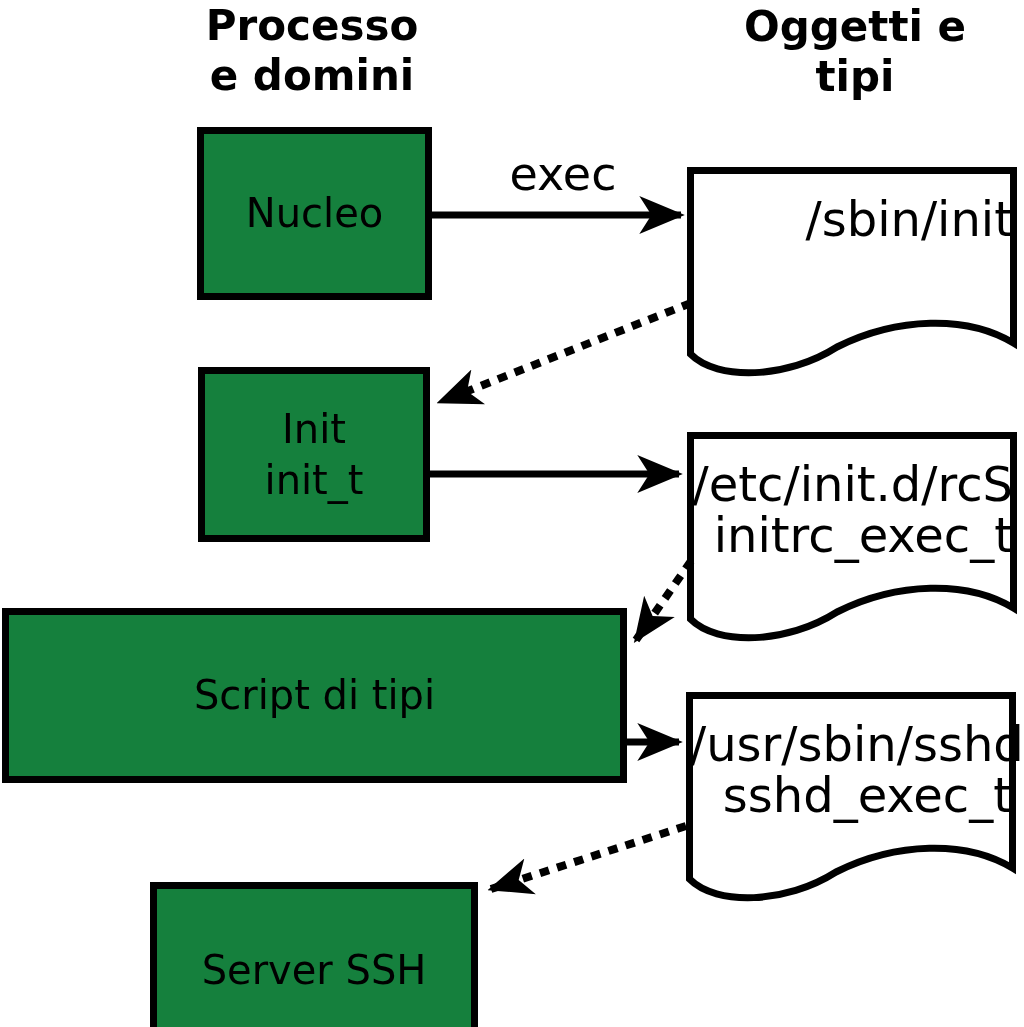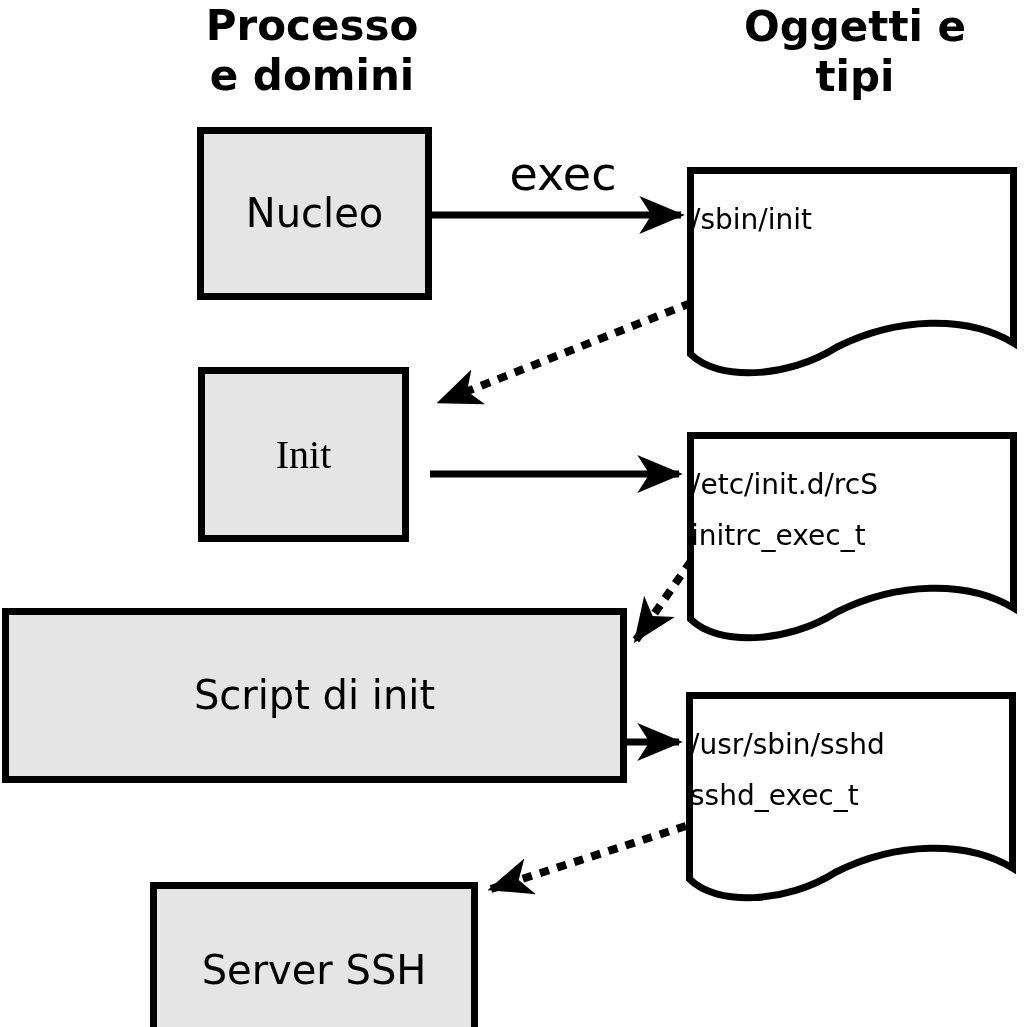--- a/index.html
+++ b/index.html
@@ -6,35 +6,35 @@
   .canvas{
     position:relative;width:1024px;height:1027px;background:#ffffff;
     font-family:"DejaVu Sans", sans-serif;color:#000000;overflow:hidden;
   }
   .layer{position:absolute;left:0;top:0;}
   .col-header{
     position:absolute;text-align:center;font-weight:bold;
     font-size:42px;line-height:50px;white-space:nowrap;
   }
   .pbox{
-    position:absolute;background:#e5e5e5;border:7px solid #000000;
+    position:absolute;background:#15803d;border:7px solid #000000;
     box-sizing:border-box;display:flex;flex-direction:column;
     align-items:center;justify-content:center;text-align:right;
     font-size:40px;line-height:51px;
   }
   .doc-text{
-    position:absolute;text-align:left;font-size:28px;line-height:51px;
+    position:absolute;text-align:right;font-size:48px;line-height:51px;
   }
   .edge-label{
     position:absolute;text-align:center;font-size:46px;line-height:42px;
   }
   .line{display:block;white-space:nowrap;}
   
   .pbox-kernel{left:197px;top:127px;width:235px;height:173px;}
-  .pbox-init{left:198px;top:367px;width:211px;height:175px;font-family:Liberation Serif, serif;}
+  .pbox-init{left:198px;top:367px;width:232px;height:175px;}
   .pbox-initrc{left:2px;top:608px;width:625px;height:175px;}
   .pbox-sshd{left:150px;top:882px;width:328px;height:176px;}
   
   .col-header-left{left:152px;top:1px;width:320px;}
   .col-header-right{left:695px;top:2px;width:320px;}
   
   .doc-text-0{left:691px;top:194px;width:322px;}
   .doc-text-1{left:691px;top:459px;width:322px;}
   .doc-text-2{left:690px;top:719px;width:322px;}
   
@@ -81,23 +81,24 @@
   <div class="col-header col-header-right">
     <span class="line">Oggetti e</span>
     <span class="line">tipi</span>
   </div>
 
   <div class="pbox pbox-kernel">
     <span class="line">Nucleo</span>
   </div>
   <div class="pbox pbox-init">
     <span class="line">Init</span>
+    <span class="line">init_t</span>
   </div>
   <div class="pbox pbox-initrc">
-    <span class="line">Script di init</span>
+    <span class="line">Script di tipi</span>
   </div>
   <div class="pbox pbox-sshd">
     <span class="line">Server SSH</span>
   </div>
 
   <div class="doc-text doc-text-0">
     <span class="line">/sbin/init</span>
   </div>
   <div class="doc-text doc-text-2">
     <span class="line">/usr/sbin/sshd</span>

